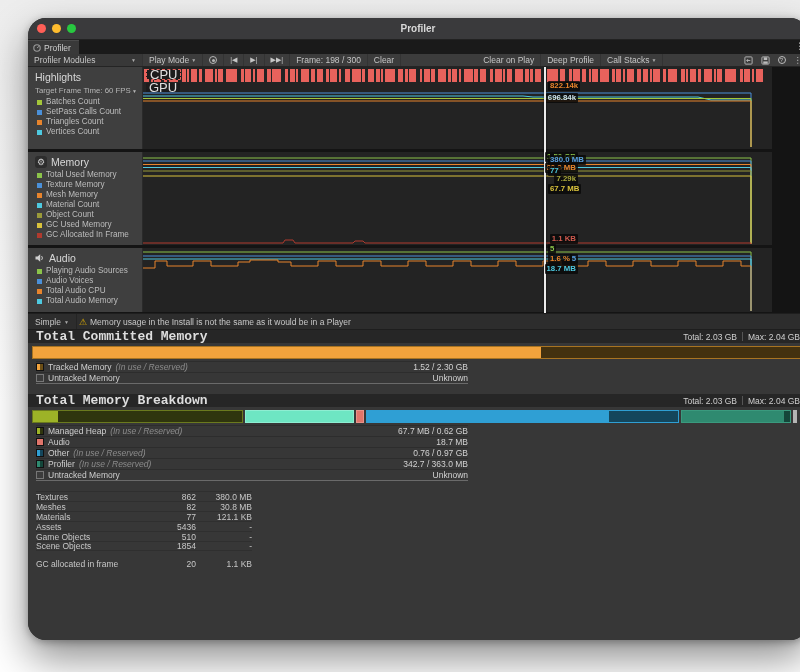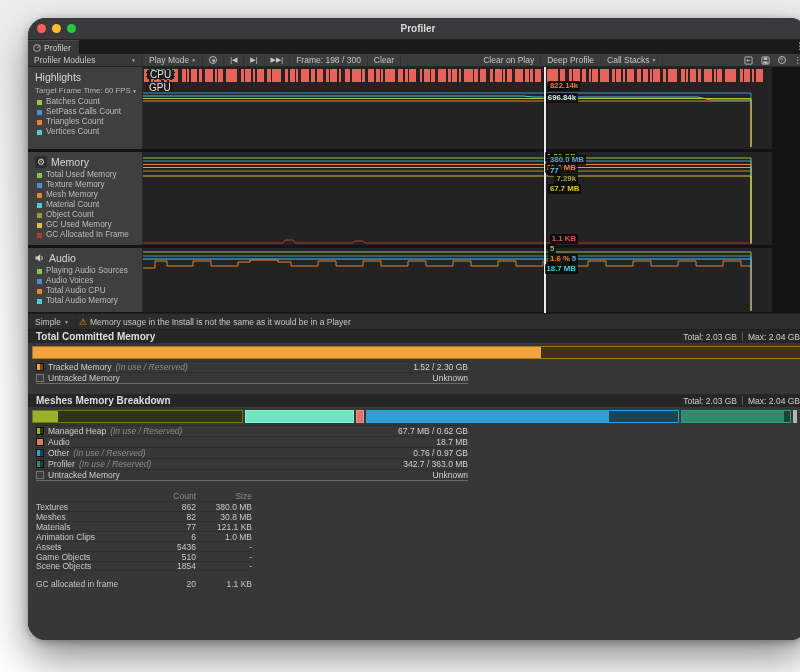--- a/index.html
+++ b/index.html
@@ -32,37 +32,37 @@
   .msec-title { display:flex; align-items:center; gap:4px; padding:4px 0 2px 7px; font-size:10.5px; color:#d8d8d8; }
   .msec-sub { display:flex; align-items:center; justify-content:space-between; padding:1px 5px 2px 7px; font-size:7.8px; color:#b5b5b5; }
   .msec-sub .arrow{ font-size:5px; }
   .counter { display:flex; align-items:center; gap:4px; padding:1px 0 1px 9px; line-height:8px; font-size:8.2px; }
   .swatch { width:5px; height:5px; flex:0 0 5px; }
   .icon-box { width:12px; height:12px; background:#2d2d2d; border-radius:3px; display:flex; align-items:center; justify-content:center; font-size:9px; color:#cfcfcf; }
   
   .plot-svg { position:absolute; left:115px; top:0; }
   .cpu-bars { position:absolute; left:116px; top:1px; width:621px; height:17px; overflow:hidden; }
   .cpu-bar { position:absolute; top:1px; }
-  .track-badge { position:absolute; left:118px; background:#1c1c1c; color:#e0e0e0; font-size:10px; padding:0 3px; line-height:9px; border-radius:1px; }
+  .track-badge { position:absolute; left:118px; background:#1c1c1c; color:#e0e0e0; font-size:13px; padding:0 3px; line-height:9px; border-radius:1px; }
   .playhead { position:absolute; width:2px; background:#ebebeb; box-shadow:0 0 2px rgba(0,0,0,.8); }
   .chart-label { position:absolute; font-size:7.8px; font-weight:bold; line-height:10px; padding:0 2px; background:rgba(8,8,8,.82); border-radius:1px; white-space:nowrap; }
   .plot-scroll { position:absolute; right:0; top:0; bottom:0; width:8px; background:#2b2b2b; border-left:1px solid #1c1c1c; }
   .plot-scroll .thumb { position:absolute; left:1px; width:5px; border-radius:3px; background:#5d5d5d; }
   .scroll-arrow { position:absolute; left:1px; width:0; height:0; border-left:3px solid transparent; border-right:3px solid transparent; }
   
   .chartfoot { height:17px; background:#2d2d2d; border-top:1px solid #1e1e1e; border-bottom:1px solid #1e1e1e; display:flex; align-items:center; font-size:8.5px; color:#c8c8c8; }
   .cf-item { padding:0 7px; display:flex; align-items:center; gap:3px; height:100%; }
   .cf-sep { width:1px; height:100%; background:#242424; }
   .warn-ico { color:#e8b500; font-size:9px; }
   
   .details { height:310px; background:#373737; position:relative; font-size:8.5px; color:#c4c4c4; }
   .norm-row { height:16px; display:flex; align-items:center; justify-content:flex-end; gap:4px; padding-right:12px; }
   .checkbox { width:9px; height:9px; background:#2a2a2a; border:1px solid #5a5a5a; border-radius:2px; }
   .sec-head { height:13px; background:#262626; display:flex; align-items:center; padding:0 8px; }
-  .sec-head .t { font-weight:bold; color:#dedede; font-size:10px; }
+  .sec-head .t { font-weight:bold; color:#dedede; font-size:13px;font-family:Liberation Mono, monospace; }
   .sec-head .sp { flex:1; }
   .sec-head .tot { color:#cfcfcf; }
   .sec-head .bar-sep { width:1px; height:9px; background:#555; margin:0 5px; }
   .membar-wrap { padding:3px 4px 2px 4px; }
   .membar { position:relative; height:13px; border:1px solid #a87422; background:#43310f; }
   .membar .fill { position:absolute; left:0; top:0; bottom:0; }
   .bd-bar { position:relative; height:13px; display:flex; gap:2px; }
   .bd-seg { position:relative; height:100%; border:1px solid transparent; }
   .bd-seg .inuse { position:absolute; left:0; top:0; bottom:0; }
   .legend { width:432px; margin-left:8px; border-bottom:1px solid #6a6a6a; }
@@ -449,21 +449,21 @@
             <span class="h"></span>
           </span>
     <span class="leg-name">Untracked Memory</span>
     <span class="leg-note"></span>
     <span class="leg-val">Unknown</span>
   </div>
 </div>
 
     <div class="gap10"></div>
     <div class="sec-head">
-      <span class="t">Meshes Memory Breakdown</span>
+      <span class="t">Total Memory Breakdown</span>
       <span class="sp"></span>
       <span class="tot">Total: 2.03 GB</span>
       <span class="bar-sep"></span>
       <span class="tot">Max: 2.04 GB</span>
     </div>
     <div class="membar-wrap">
       <div class="bd-bar" id="breakdownBar">
           <div class="bd-seg" style="width: 27.3%; background: rgb(47, 53, 14); border-color: rgb(107, 122, 30);">
             <div class="inuse" style="width: 12%; background: rgb(157, 179, 39);"></div>
           </div>
@@ -526,49 +526,39 @@
             <span class="h"></span>
             <span class="h"></span>
           </span>
     <span class="leg-name">Untracked Memory</span>
     <span class="leg-note"></span>
     <span class="leg-val">Unknown</span>
   </div>
 </div>
 
     <div class="obj">
-      <div class="obj-head">
-        <span class="obj-name"></span>
-        <span class="col-count" id="colCount">Count</span>
-        <span class="col-size" id="colSize">Size</span>
-      </div>
       <div id="objRows">
   <div class="obj-row">
     <span class="obj-name">Textures</span>
     <span class="col-count">862</span>
     <span class="col-size">380.0 MB</span>
   </div>
 
   <div class="obj-row">
     <span class="obj-name">Meshes</span>
     <span class="col-count">82</span>
     <span class="col-size">30.8 MB</span>
   </div>
 
   <div class="obj-row">
     <span class="obj-name">Materials</span>
     <span class="col-count">77</span>
     <span class="col-size">121.1 KB</span>
   </div>
 
-  <div class="obj-row">
-    <span class="obj-name">Animation Clips</span>
-    <span class="col-count">6</span>
-    <span class="col-size">1.0 MB</span>
-  </div>
 
   <div class="obj-row">
     <span class="obj-name">Assets</span>
     <span class="col-count">5436</span>
     <span class="col-size">-</span>
   </div>
 
   <div class="obj-row">
     <span class="obj-name">Game Objects</span>
     <span class="col-count">510</span>

